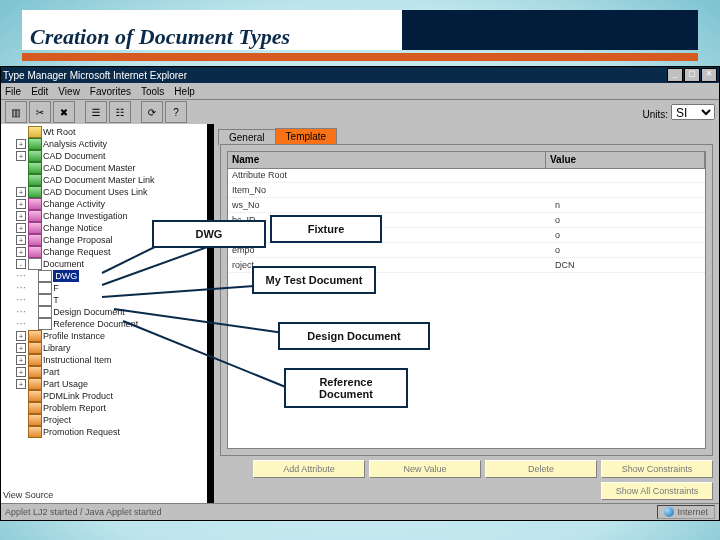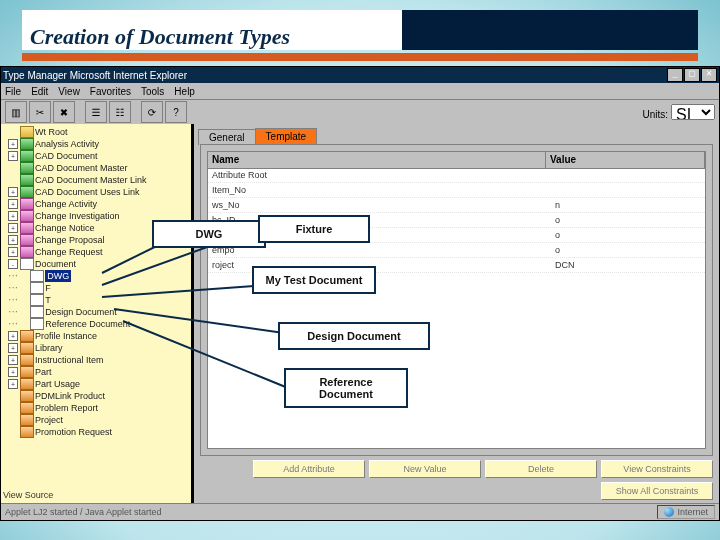--- a/index.html
+++ b/index.html
@@ -15,24 +15,24 @@
   .tbar{height:16px;background:#0a2a4a;color:#fff;display:flex;align-items:center;padding:0 2px;font-size:10px}
   .tbar .txt{flex:1;white-space:nowrap;overflow:hidden}
   .tbtns{display:flex;gap:1px}
   .tbtn{width:14px;height:12px;background:#c0c0c0;border:1px solid #000;font-size:8px;line-height:10px;text-align:center;font-family:Arial}
   .menubar{height:16px;background:#c0c0c0;display:flex;align-items:center;gap:10px;padding:0 4px;border-bottom:1px solid #808080}
   .menubar span{font-size:10px}
   .toolbar{height:24px;background:#c0c0c0;display:flex;align-items:center;gap:2px;padding:0 4px;border-bottom:1px solid #808080}
   .tb-btn{width:20px;height:20px;background:#c0c0c0;border:1px solid #808080;display:flex;align-items:center;justify-content:center;font-size:10px}
   .tb-sep{width:6px}
   .units{margin-left:auto;display:flex;align-items:flex-end;gap:3px;font-size:10px}
-  .units select{font-size:16px;height:16px;width:44px}
+  .units select{font-size:12px;height:16px;width:44px}
   .work{position:absolute;top:57px;left:0;right:0;bottom:16px;display:flex}
   
-  .tree{width:178px;border-right:3px solid #000000;overflow:hidden;background:#fef9c3;padding:2px 6px;font-size:9px;line-height:12px;color:#222}
+  .tree{width:178px;border-right:7px solid #000000;overflow:hidden;background:#ffffff;padding:2px 14px;font-size:9px;line-height:12px;color:#222}
   .tree .row{display:flex;align-items:center;gap:1px;white-space:nowrap}
   .dots{color:#888;font-family:monospace;font-size:9px;letter-spacing:-2px}
   .sq{width:8px;height:8px;border:1px solid #666;display:inline-flex;align-items:center;justify-content:center;font-size:7px;line-height:7px;background:#fff;color:#444;margin-right:1px}
   .ic{width:12px;height:10px;display:inline-block}
   .ic-folder{background:linear-gradient(#ffe38a,#e0b43d);border:1px solid #9a7a1e}
   .ic-doc{background:#fff;border:1px solid #777}
   .ic-g{background:linear-gradient(#9be29b,#3ca43c);border:1px solid #2a7a2a}
   .ic-p{background:linear-gradient(#f7b8e6,#cc5fb2);border:1px solid #9a3e86}
   .ic-o{background:linear-gradient(#ffd199,#e08b2c);border:1px solid #a5631a}
   .selected{background:#0a2a8a;color:#fff;padding:0 2px}
@@ -312,21 +312,21 @@
                   <div class="c1">   roject</div>
                   <div class="c2">DCN</div>
                 </div>
               </div>
           </div>
         </div>
         <div class="btnrow">
           <button>Add Attribute</button>
           <button>New Value</button>
           <button>Delete</button>
-          <button>View Constraints</button>
+          <button>Show Constraints</button>
           <button>Show All Constraints</button>
         </div>
       </div>
     </div>
 
     <div class="viewsrc">View Source</div>
 
     <div class="status">
       <span>Applet LJ2 started / Java Applet started</span>
       <span class="spacer"></span>
@@ -341,17 +341,17 @@
     <g stroke="#0a2a4a" stroke-width="2" fill="none">
       <line x1="102" y1="273" x2="175" y2="237"></line>
       <line x1="102" y1="285" x2="260" y2="228"></line>
       <line x1="102" y1="297" x2="254" y2="286"></line>
       <line x1="114" y1="309" x2="284" y2="333"></line>
       <line x1="123" y1="321" x2="288" y2="388"></line>
     </g>
   </svg>
 
   <div class="callout" style="left:152px;top:220px;width:90px">DWG</div>
-  <div class="callout" style="left:258px;top:215px;width:88px">Fixture</div>
+  <div class="callout" style="left:270px;top:215px;width:88px">Fixture</div>
   <div class="callout" style="left:252px;top:266px;width:100px">My Test Document</div>
   <div class="callout" style="left:278px;top:322px;width:128px">Design Document</div>
   <div class="callout" style="left:284px;top:368px;width:100px">Reference Document</div>
 </div>
 
 </body></html>

